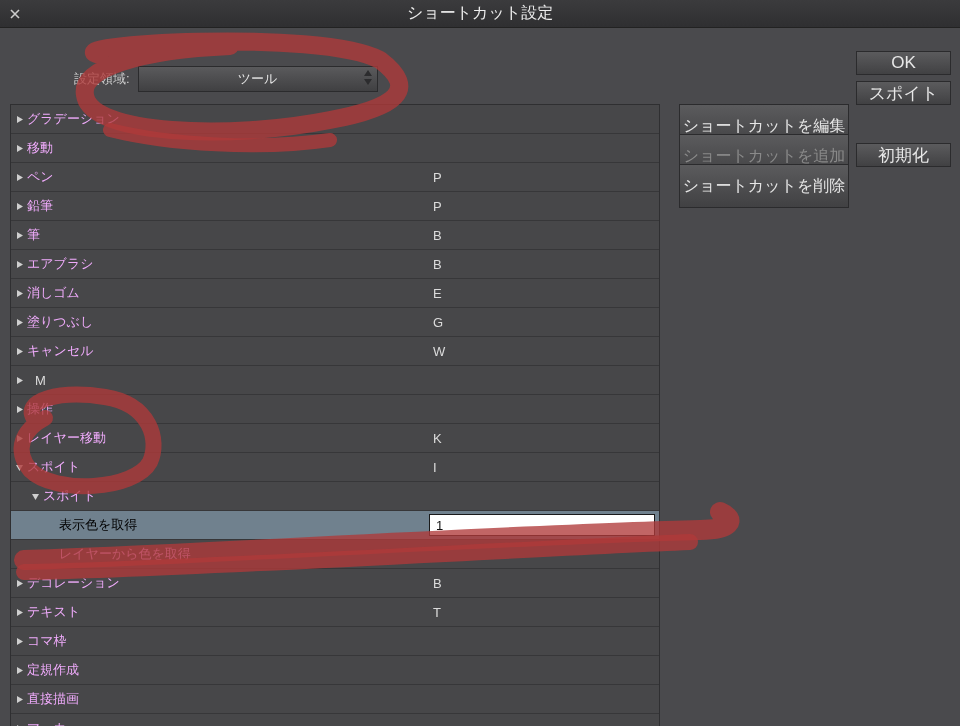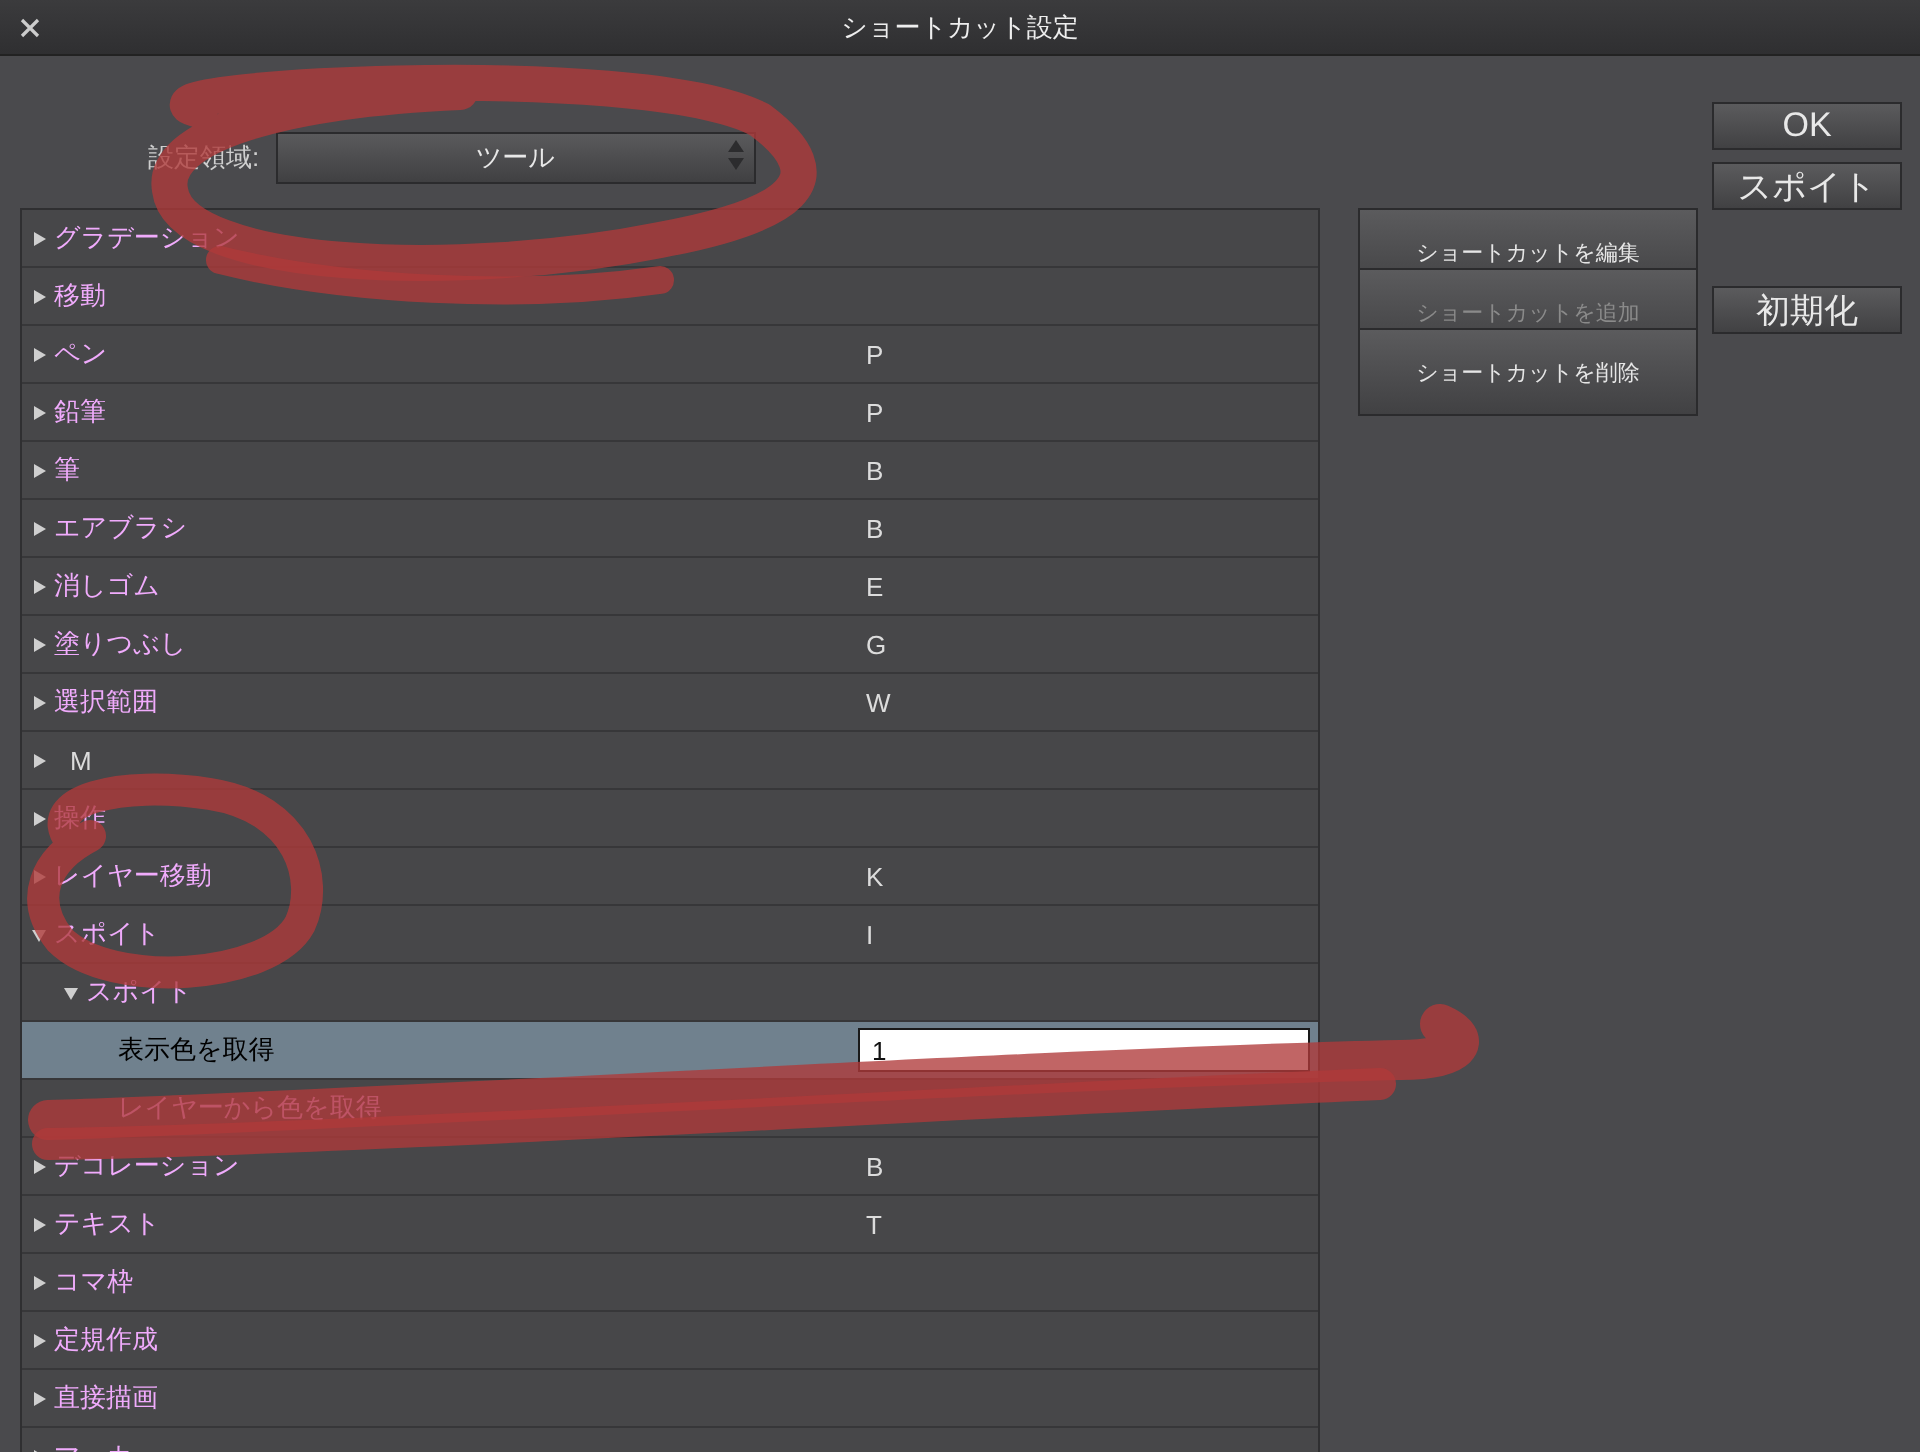--- a/index.html
+++ b/index.html
@@ -19,21 +19,21 @@
     background: linear-gradient(#3b3b3d, #2f2f31);
     display: flex; align-items: center; justify-content: center;
     border-bottom: 1px solid #222;
   }
   .titlebar-close {
     position: absolute; left: 8px; top: 7px;
     width: 14px; height: 14px;
     display: flex; align-items: center; justify-content: center;
   }
   .titlebar-close svg { width: 10px; height: 10px; }
-  .titlebar-title { color: #eee; font-size: 13px; }
+  .titlebar-title { color: #eee; font-size: 16px; }
 
   
   .config-row {
     position: absolute;
     left: 74px; top: 66px;
     display: flex; align-items: center; gap: 8px;
   }
   .config-label { color: #cfcfcf; font-size: 13px; }
   .dropdown {
     width: 240px; height: 26px;
@@ -101,21 +101,21 @@
     font-family: inherit;
   }
 
   
   .side-btn {
     width: 170px; height: 44px;
     background: linear-gradient(#5b5b5d, #414143);
     border: 1px solid #2b2b2d;
     color: #e6e6e6;
     display: flex; align-items: center; justify-content: center;
-    font-size: 11px;
+    font-size: 16px;
     cursor: pointer;
   }
   .side-btn.disabled { color: #8a8a8a; }
   .btn-edit   { position: absolute; left: 679px; top: 104px; }
   .btn-add    { position: absolute; left: 679px; top: 134px; }
   .btn-delete { position: absolute; left: 679px; top: 164px; }
 
   .far-btn {
     width: 95px; height: 24px;
     background: linear-gradient(#5b5b5d, #414143);
@@ -235,21 +235,21 @@
       </span>
       <span class="row-label">塗りつぶし</span>
       <span class="row-sc">G</span>
     </div>
     <div class="row indent-0">
       <span class="row-tri">
         <svg viewBox="0 0 9 9">
           <polygon points="2,1 8,4.5 2,8" fill="#cfcfcf"></polygon>
         </svg>
       </span>
-      <span class="row-label">選択範囲</span>
+      <span class="row-label">キャンセル</span>
       <span class="row-sc">W</span>
     </div>
     <div class="row indent-0">
       <span class="row-tri">
         <svg viewBox="0 0 9 9">
           <polygon points="2,1 8,4.5 2,8" fill="#cfcfcf"></polygon>
         </svg>
       </span>
       <span class="row-sc">M</span>
     </div>

